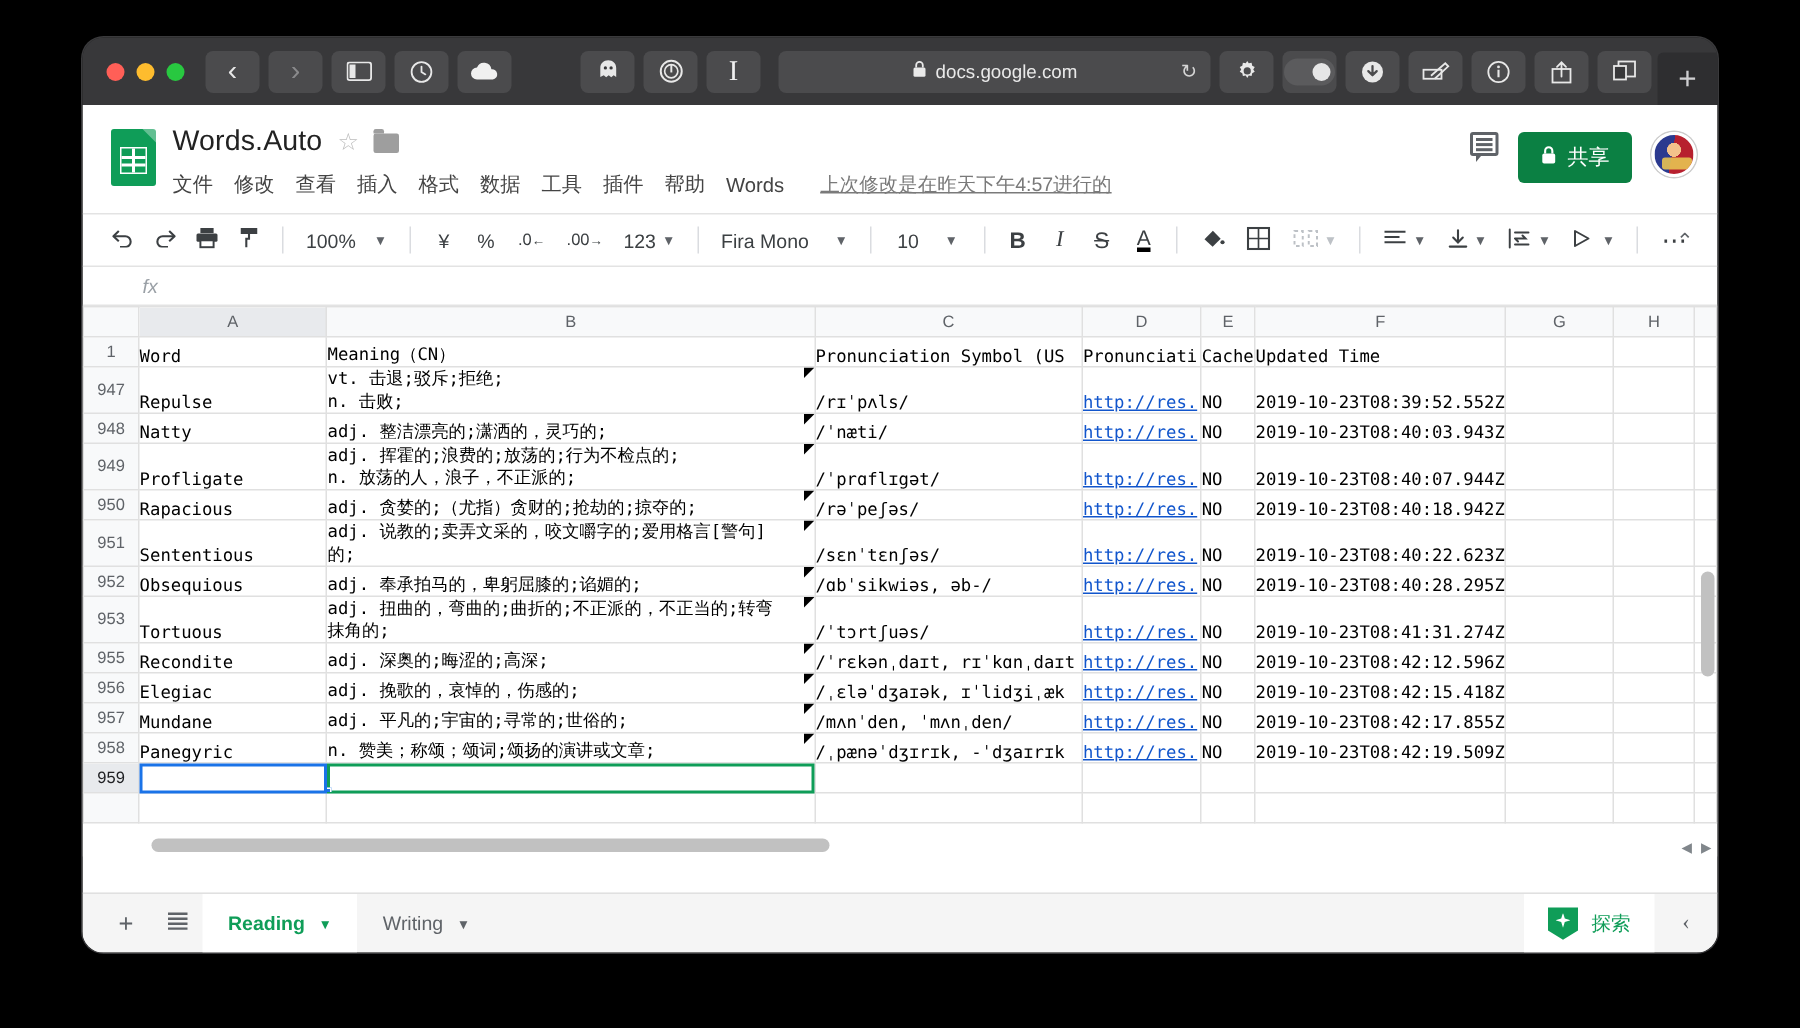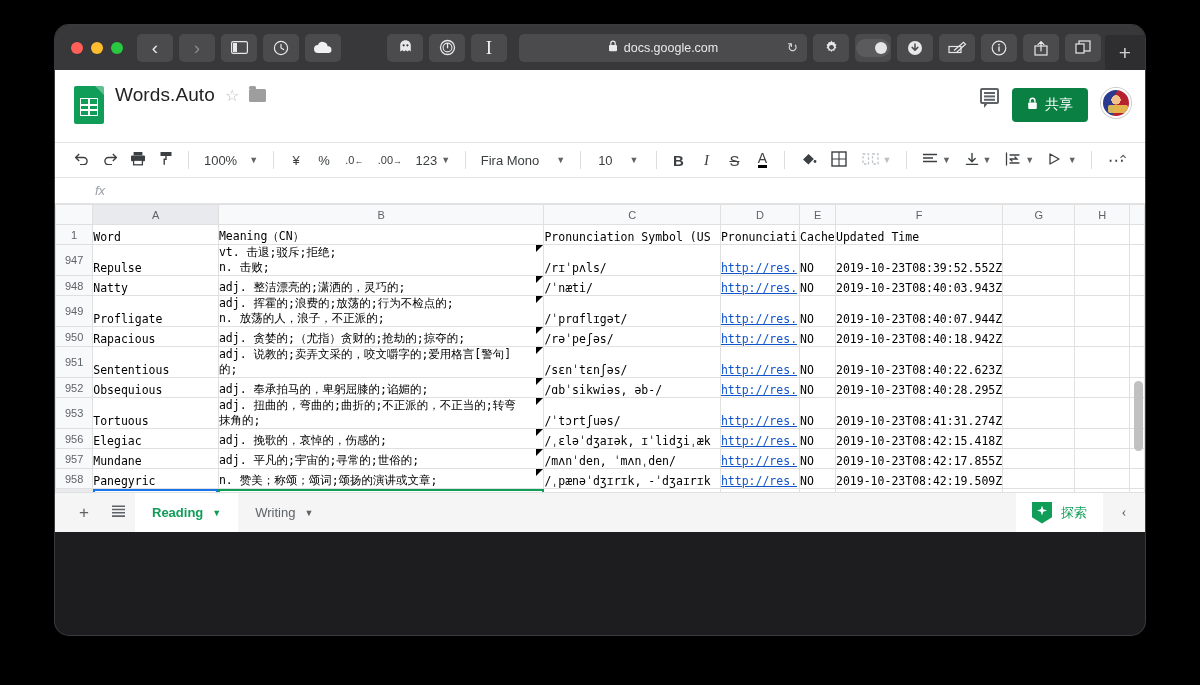--- a/index.html
+++ b/index.html
@@ -86,21 +86,21 @@
     color: #cfcfd1;
     display: flex; align-items: center; justify-content: center;
     font-size: 21px;
     border-radius: 4px 0 0 0;
   }
 
   
   .page {
     position: absolute;
     left: 0; top: 45px;
-    width: 1090px; height: 462px;
+    width: 1090px; height: 565px;
     background: #fff;
     overflow: hidden;
   }
 
   
   .docs-header {
     position: relative;
     height: 72px;
     padding: 10px 14px 0 14px;
     display: flex;
@@ -470,20 +470,33 @@
 
       <div class="docs-header">
         <div class="sheets-logo">
             <div class="grid"></div>
           </div>
         <div class="titleblock">
           <div class="title-row">
             <span class="doc-title">Words.Auto</span>
             <span class="star-icon">☆</span>
             <span class="folder-icon"></span>
+          </div>
+          <div class="menu-row">
+            <span class="menu-item">文件</span>
+            <span class="menu-item">修改</span>
+            <span class="menu-item">查看</span>
+            <span class="menu-item">插入</span>
+            <span class="menu-item">格式</span>
+            <span class="menu-item">数据</span>
+            <span class="menu-item">工具</span>
+            <span class="menu-item">插件</span>
+            <span class="menu-item">帮助</span>
+            <span class="menu-item">Words</span>
+            <span class="last-edit">上次修改是在昨天下午4:57进行的</span>
           </div>
         </div>
         <div class="header-right">
           <div class="comment-icon">
               <i></i>
             </div>
           <div class="share-btn">
             <span class="lock-glyph">
               <svg width="11" height="13" viewBox="0 0 11 13">
                   <rect x="1.2" y="5.4" width="8.6" height="6.6" rx="1.2" fill="#fff"></rect>
@@ -785,20 +798,35 @@
             <td class="cell">/ˈtɔrtʃuəs/</td>
             <td class="cell link"><span class="link">http://res.</span></td>
             <td class="cell">NO</td>
             <td class="cell">2019-10-23T08:41:31.274Z</td>
             <td class="cell"></td>
             <td class="cell"></td>
             <td class="cell"></td>
           </tr>
 
 
+          <tr>
+            <td class="rowhead">955</td>
+            <td class="cell">Recondite</td>
+            <td class="cell">
+              <span class="note-flag"></span>
+              <span>adj. 深奥的;晦涩的;高深;</span>
+            </td>
+            <td class="cell">/ˈrɛkənˌdaɪt, rɪˈkɑnˌdaɪt</td>
+            <td class="cell link"><span class="link">http://res.</span></td>
+            <td class="cell">NO</td>
+            <td class="cell">2019-10-23T08:42:12.596Z</td>
+            <td class="cell"></td>
+            <td class="cell"></td>
+            <td class="cell"></td>
+          </tr>
 
           <tr>
             <td class="rowhead">956</td>
             <td class="cell">Elegiac</td>
             <td class="cell">
               <span class="note-flag"></span>
               <span>adj. 挽歌的，哀悼的，伤感的;</span>
             </td>
             <td class="cell">/ˌɛləˈdʒaɪək, ɪˈlidʒiˌæk</td>
             <td class="cell link"><span class="link">http://res.</span></td>

